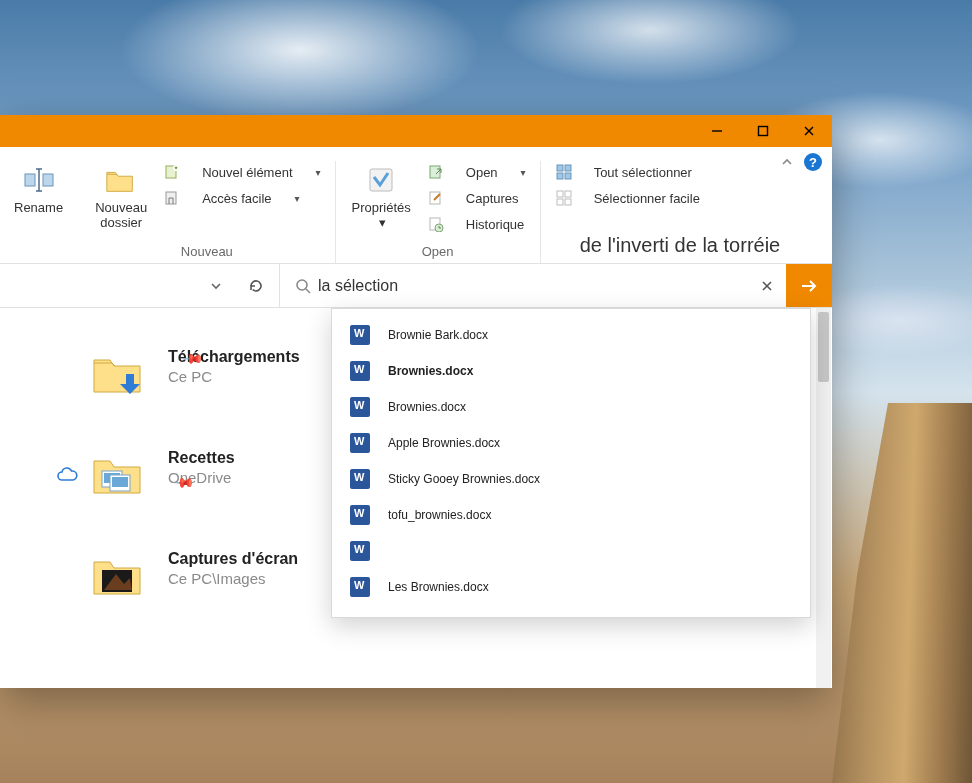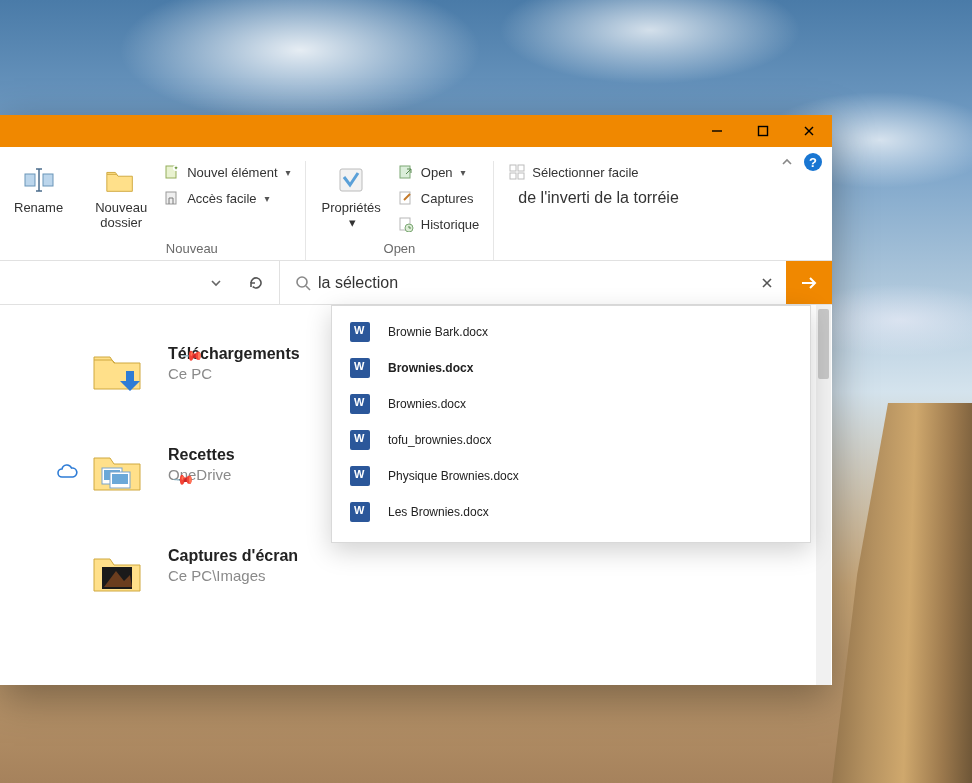--- a/index.html
+++ b/index.html
@@ -107,21 +107,21 @@
       padding: 2px 4px;
       min-width: 56px;
       cursor: default;
     }
     .big-btn .ico { width: 34px; height: 34px; display:flex; align-items:center; justify-content:center;}
     .big-btn span { font-size: 13px; color: #333; text-align: center; line-height: 1.15; }
     .small-list { display:flex; flex-direction:column; gap:4px; }
     .small-btn {
       display: flex;
       align-items: center;
-      gap: 6px;
+      gap: 21px;
       font-size: 13px;
       color: #333;
       padding: 2px 2px;
       cursor: default;
       white-space: nowrap;
     }
     .small-btn .ico { width:18px; height:18px; display:flex; align-items:center; justify-content:center;}
     .caret { font-size: 10px; margin-left: 2px; color:#555;}
 
     .addr-row {
@@ -378,31 +378,42 @@
         </div>
         <div class="rgroup-label">Open</div>
       </div>
 
       <div class="rgroup">
         <div class="rgroup-body">
           <div class="small-list">
             <div class="small-btn">
               <span class="ico">
                 <svg width="16" height="16" viewBox="0 0 16 16">
+                    <rect x="1" y="1" width="6" height="6" fill="#9fc7ea" stroke="#6a95b8"></rect>
+                    <rect x="9" y="1" width="6" height="6" fill="#9fc7ea" stroke="#6a95b8"></rect>
+                    <rect x="1" y="9" width="6" height="6" fill="#9fc7ea" stroke="#6a95b8"></rect>
+                    <rect x="9" y="9" width="6" height="6" fill="#9fc7ea" stroke="#6a95b8"></rect>
+                  </svg>
+              </span>
+              <span>Tout sélectionner</span>
+            </div>
+            <div class="small-btn">
+              <span class="ico">
+                <svg width="16" height="16" viewBox="0 0 16 16">
                     <rect x="1" y="1" width="6" height="6" fill="none" stroke="#bcbcbc"></rect>
                     <rect x="9" y="1" width="6" height="6" fill="none" stroke="#bcbcbc"></rect>
                     <rect x="1" y="9" width="6" height="6" fill="none" stroke="#bcbcbc"></rect>
                     <rect x="9" y="9" width="6" height="6" fill="none" stroke="#bcbcbc"></rect>
                   </svg>
               </span>
               <span>Sélectionner facile</span>
             </div>
             <div class="small-btn">
               <span class="ico" style="width:4px;"></span>
-              <span style="font-size:16px;">de l'inverti de la torréie</span>
+              <span style="font-size:20px;margin-top:19px;">de l'inverti de la torréie</span>
             </div>
           </div>
         </div>
       </div>
 
     </div>
   </div>
 
   <div class="addr-row">
     <div class="addr-box">
@@ -509,25 +520,32 @@
       <div class="dd-item bold">
           <span class="w-icon"></span>
           <span>Brownies.docx</span>
         </div>
       <div class="dd-item">
           <span class="w-icon"></span>
           <span>Brownies.docx</span>
         </div>
       <div class="dd-item">
           <span class="w-icon"></span>
+          <span>Apple Brownies.docx</span>
+        </div>
+      <div class="dd-item">
+          <span class="w-icon"></span>
+          <span>Sticky Gooey Brownies.docx</span>
+        </div>
+      <div class="dd-item">
+          <span class="w-icon"></span>
           <span>tofu_brownies.docx</span>
         </div>
       <div class="dd-item">
           <span class="w-icon"></span>
-          <span>Physique Brownies.docx</span>
         </div>
       <div class="dd-item">
           <span class="w-icon"></span>
           <span>Les Brownies.docx</span>
         </div>
     </div>
 
   </div>
 </div>
 

